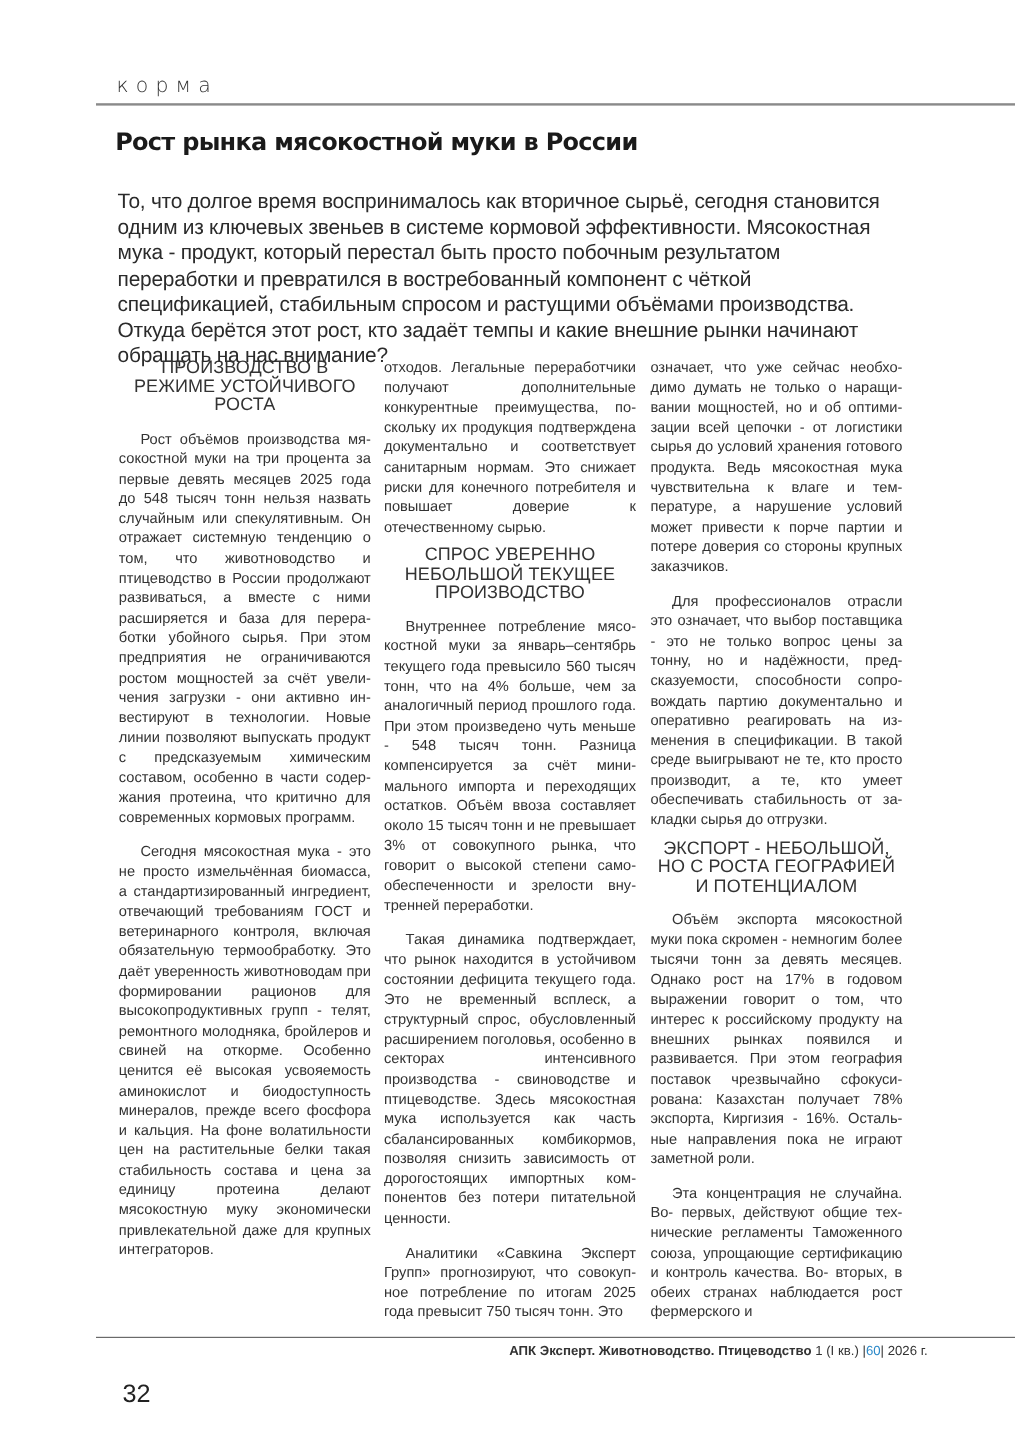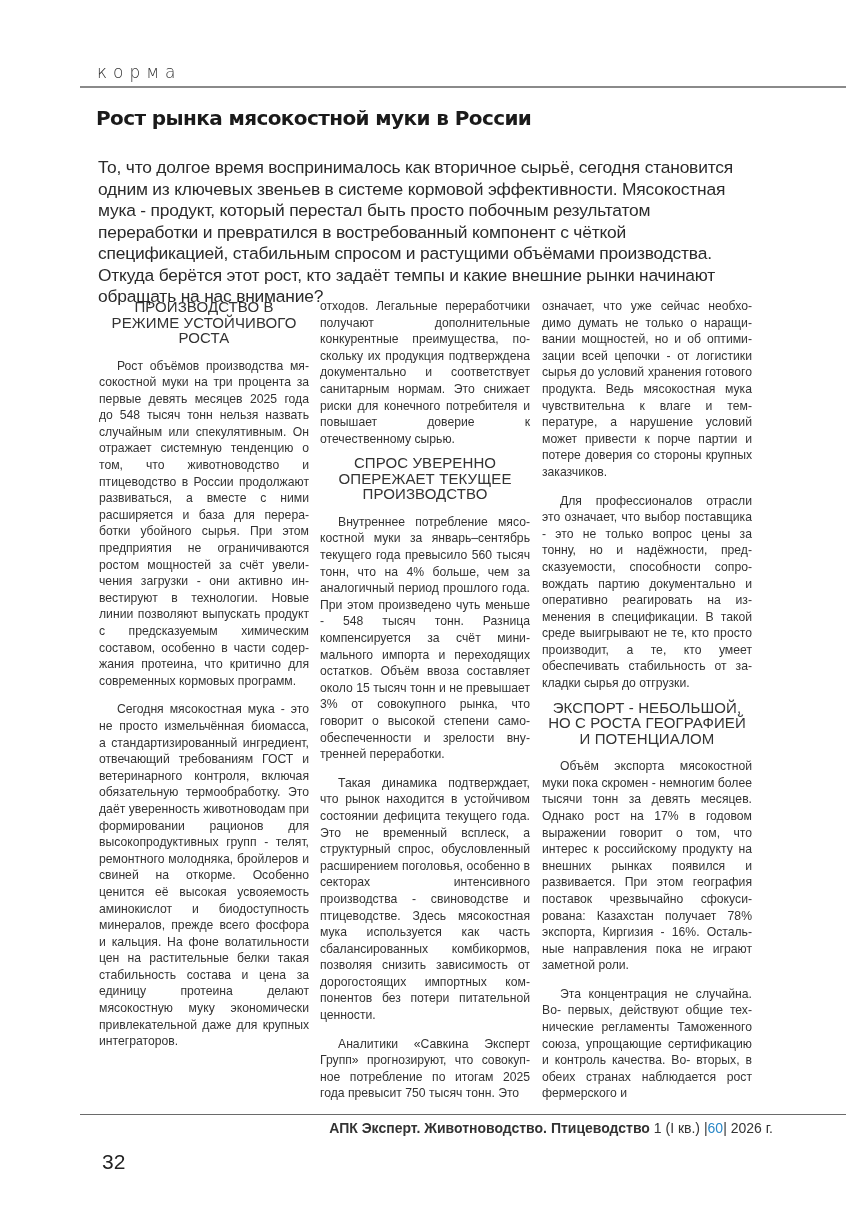--- a/index.html
+++ b/index.html
@@ -47,21 +47,21 @@
     .footer-rule {
       position: absolute; left: 80px; right: 0; top: 1114px; height: 0;
       border-top: 1.5px solid #6a6a6a;
     }
     .page-number {
       position: absolute; left: 102px; top: 1118px;
       font-family: "Liberation Sans", sans-serif; font-size: 21px; color: #222; margin-top: 32px;
     }
     .journal {
       position: absolute; right: 73px; top: 1120px;
-      font-family: "Liberation Sans", sans-serif; font-size: 14px; color: #333;
+      font-family: "Liberation Sans", sans-serif; font-size: 11px; color: #333;
       white-space: nowrap;
     }
     .journal .jname { font-weight: bold; }
     .journal .jissue-num { color: #2a88c8; }
   </style>
 </head>
 <body>
 
 <div class="section-label">корма</div>
 <div class="header-rule"></div>
@@ -70,21 +70,21 @@
 
 <p class="lead">То, что долгое время воспринималось как вторичное сырьё, сегодня становится одним из ключевых звеньев в системе кормовой эффективности. Мясокостная мука - продукт, который перестал быть просто побочным результатом переработки и превратился в востребованный компонент с чёткой спецификацией, стабильным спросом и растущими объёмами производства. Откуда берётся этот рост, кто задаёт темпы и какие внешние рынки начинают обращать на нас внимание?</p>
 
 <div class="col col1">
     <h2>ПРОИЗВОДСТВО В РЕЖИМЕ УСТОЙЧИВОГО РОСТА</h2>
     <p class="indent">Рост объёмов производства мя­сокостной муки на три процента за первые девять месяцев 2025 года до 548 тысяч тонн нельзя на­звать случайным или спекулятив­ным. Он отражает системную тен­денцию о том, что животноводство и птицеводство в России продол­жают развиваться, а вместе с ними расширяется и база для перера­ботки убойного сырья. При этом предприятия не ограничиваются ростом мощностей за счёт увели­чения загрузки - они активно ин­вестируют в технологии. Новые линии позволяют выпускать про­дукт с предсказуемым химическим составом, особенно в части содер­жания протеина, что критично для современных кормовых программ.</p>
     <p class="indent">Сегодня мясокостная мука - это не просто измельчённая биомас­са, а стандартизированный ингре­диент, отвечающий требованиям ГОСТ и ветеринарного контроля, включая обязательную термооб­работку. Это даёт уверенность жи­вотноводам при формировании рационов для высокопродуктив­ных групп - телят, ремонтного мо­лодняка, бройлеров и свиней на откорме. Особенно ценится её вы­сокая усвояемость аминокислот и биодоступность минералов, пре­жде всего фосфора и кальция. На фоне волатильности цен на расти­тельные белки такая стабильность состава и цена за единицу протеи­на делают мясокостную муку эко­номически привлекательной даже для крупных интеграторов.</p>
   </div>
 <div class="col col2">
     <p>отходов. Легальные переработ­чики получают дополнительные конкурентные преимущества, по­скольку их продукция подтверж­дена документально и соответ­ствует санитарным нормам. Это снижает риски для конечного по­требителя и повышает доверие к отечественному сырью.</p>
-    <h2>СПРОС УВЕРЕННО ОПЕРЕЖАЕТ ТЕКУЩЕЕ ПРОИЗВОДСТВО</h2>
+    <h2>СПРОС УВЕРЕННО НЕБОЛЬШОЙ ТЕКУЩЕЕ ПРОИЗВОДСТВО</h2>
     <p class="indent">Внутреннее потребление мясо­костной муки за январь–сентябрь текущего года превысило 560 ты­сяч тонн, что на 4% больше, чем за аналогичный период прошлого года. При этом произведено чуть меньше - 548 тысяч тонн. Разни­ца компенсируется за счёт мини­мального импорта и переходящих остатков. Объём ввоза составляет около 15 тысяч тонн и не превыша­ет 3% от совокупного рынка, что говорит о высокой степени само­обеспеченности и зрелости вну­тренней переработки.</p>
     <p class="indent">Такая динамика подтверждает, что рынок находится в устойчи­вом состоянии дефицита текущего года. Это не временный всплеск, а структурный спрос, обуслов­ленный расширением поголовья, особенно в секторах интенсивно­го производства - свиноводстве и птицеводстве. Здесь мясокост­ная мука используется как часть сбалансированных комбикормов, позволяя снизить зависимость от дорогостоящих импортных ком­понентов без потери питательной ценности.</p>
     <p class="indent">Аналитики «Савкина Эксперт Групп» прогнозируют, что совокуп­ное потребление по итогам 2025 года превысит 750 тысяч тонн. Это</p>
   </div>
 <div class="col col3">
     <p>означает, что уже сейчас необхо­димо думать не только о наращи­вании мощностей, но и об оптими­зации всей цепочки - от логистики сырья до условий хранения гото­вого продукта. Ведь мясокостная мука чувствительна к влаге и тем­пературе, а нарушение условий может привести к порче партии и потере доверия со стороны круп­ных заказчиков.</p>
     <p class="indent">Для профессионалов отрасли это означает, что выбор постав­щика - это не только вопрос цены за тонну, но и надёжности, пред­сказуемости, способности сопро­вождать партию документально и оперативно реагировать на из­менения в спецификации. В такой среде выигрывают не те, кто про­сто производит, а те, кто умеет обеспечивать стабильность от за­кладки сырья до отгрузки.</p>
     <h2>ЭКСПОРТ - НЕБОЛЬШОЙ, НО С РОСТА ГЕОГРАФИЕЙ И ПОТЕНЦИАЛОМ</h2>
     <p class="indent">Объём экспорта мясокостной муки пока скромен - немногим более тысячи тонн за девять ме­сяцев. Однако рост на 17% в годо­вом выражении говорит о том, что интерес к российскому продукту на внешних рынках появился и развивается. При этом география поставок чрезвычайно сфокуси­рована: Казахстан получает 78% экспорта, Киргизия - 16%. Осталь­ные направления пока не играют заметной роли.</p>
     <p class="indent">Эта концентрация не случайна. Во- первых, действуют общие тех­нические регламенты Таможен­ного союза, упрощающие серти­фикацию и контроль качества. Во- вторых, в обеих странах на­блюдается рост фермерского и</p>

